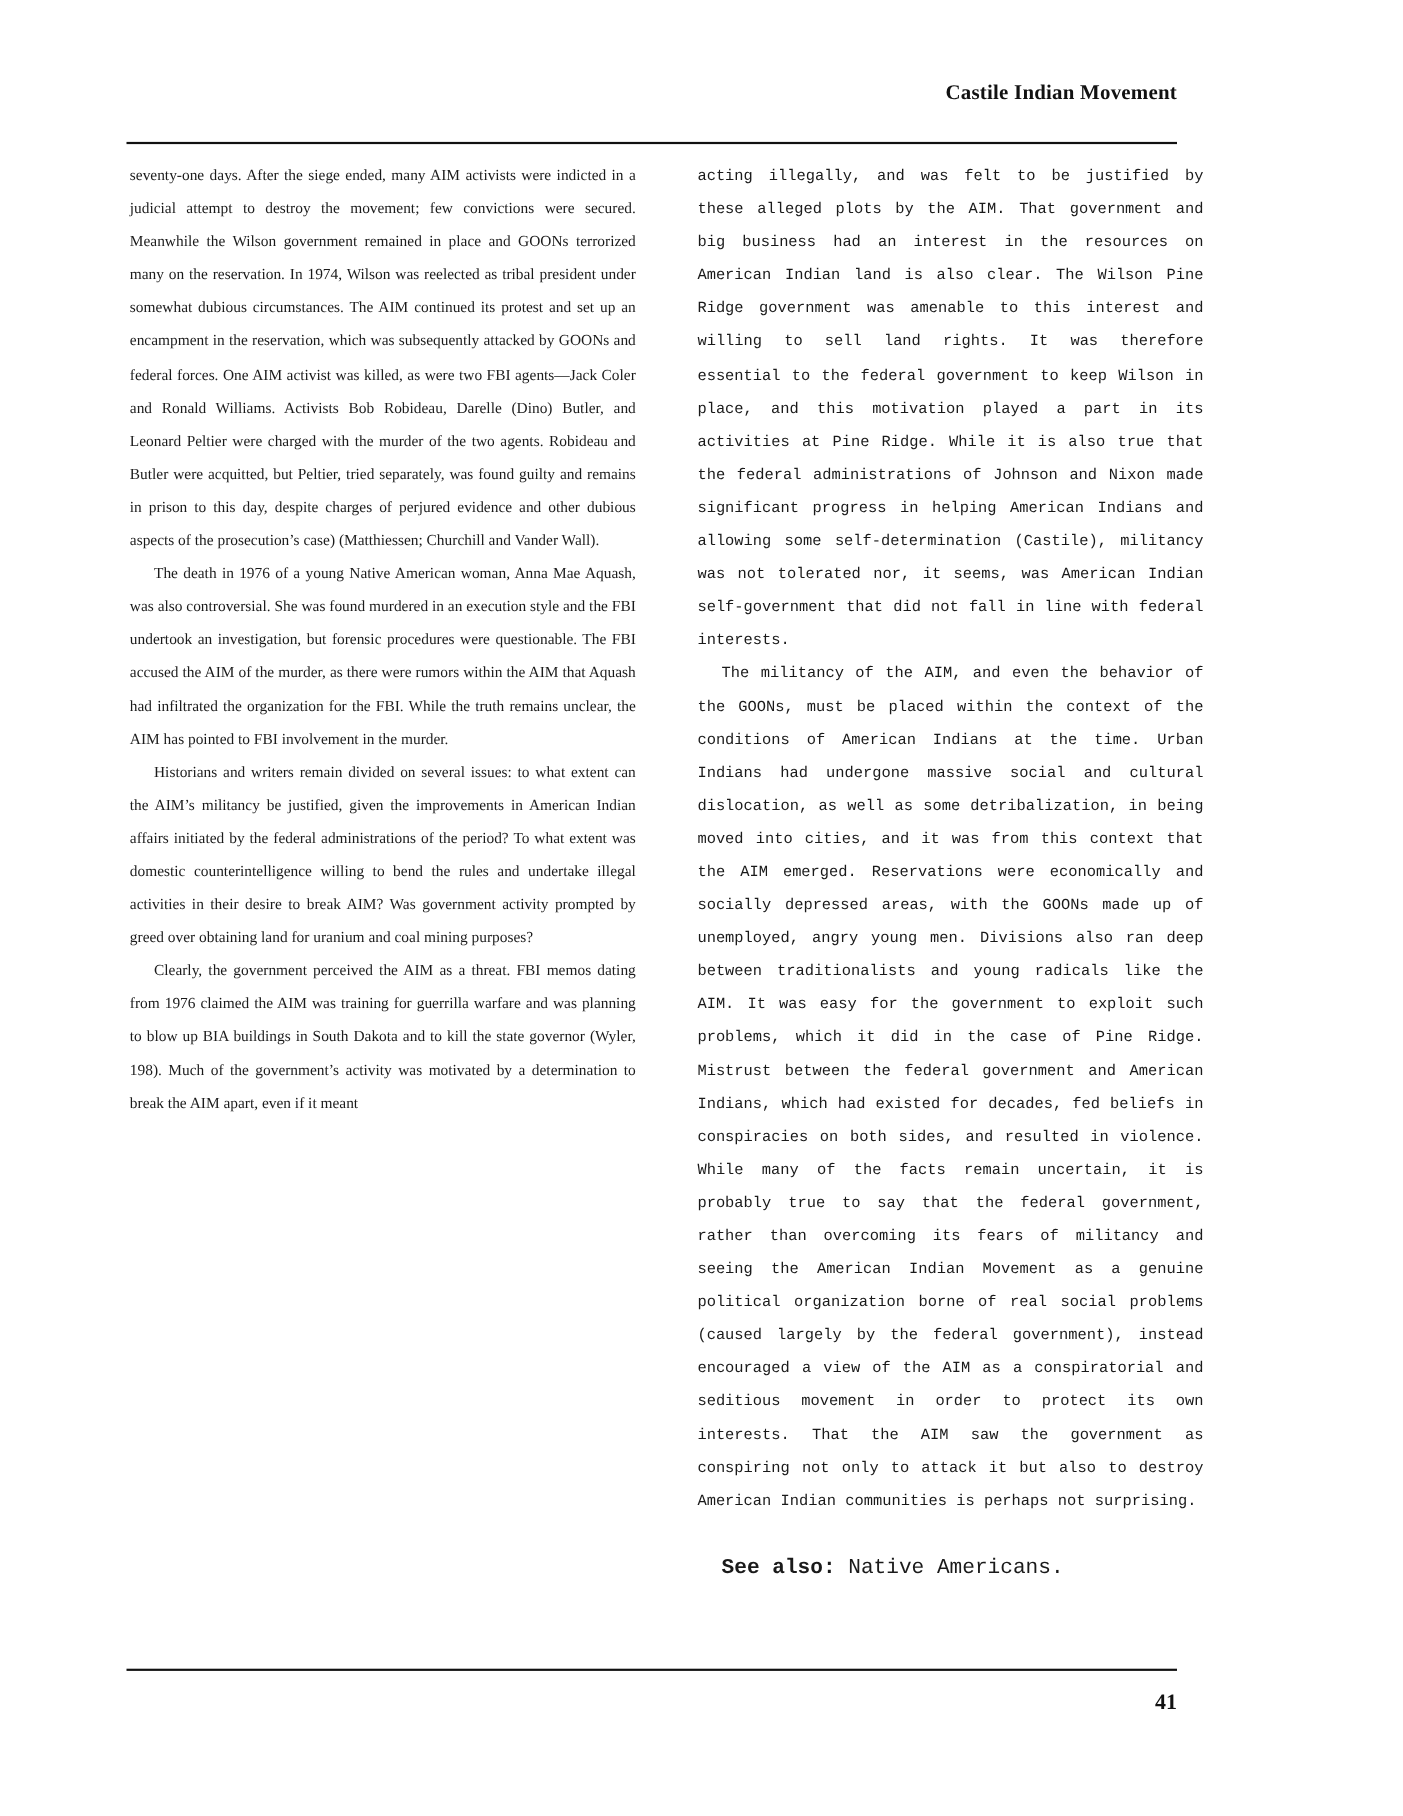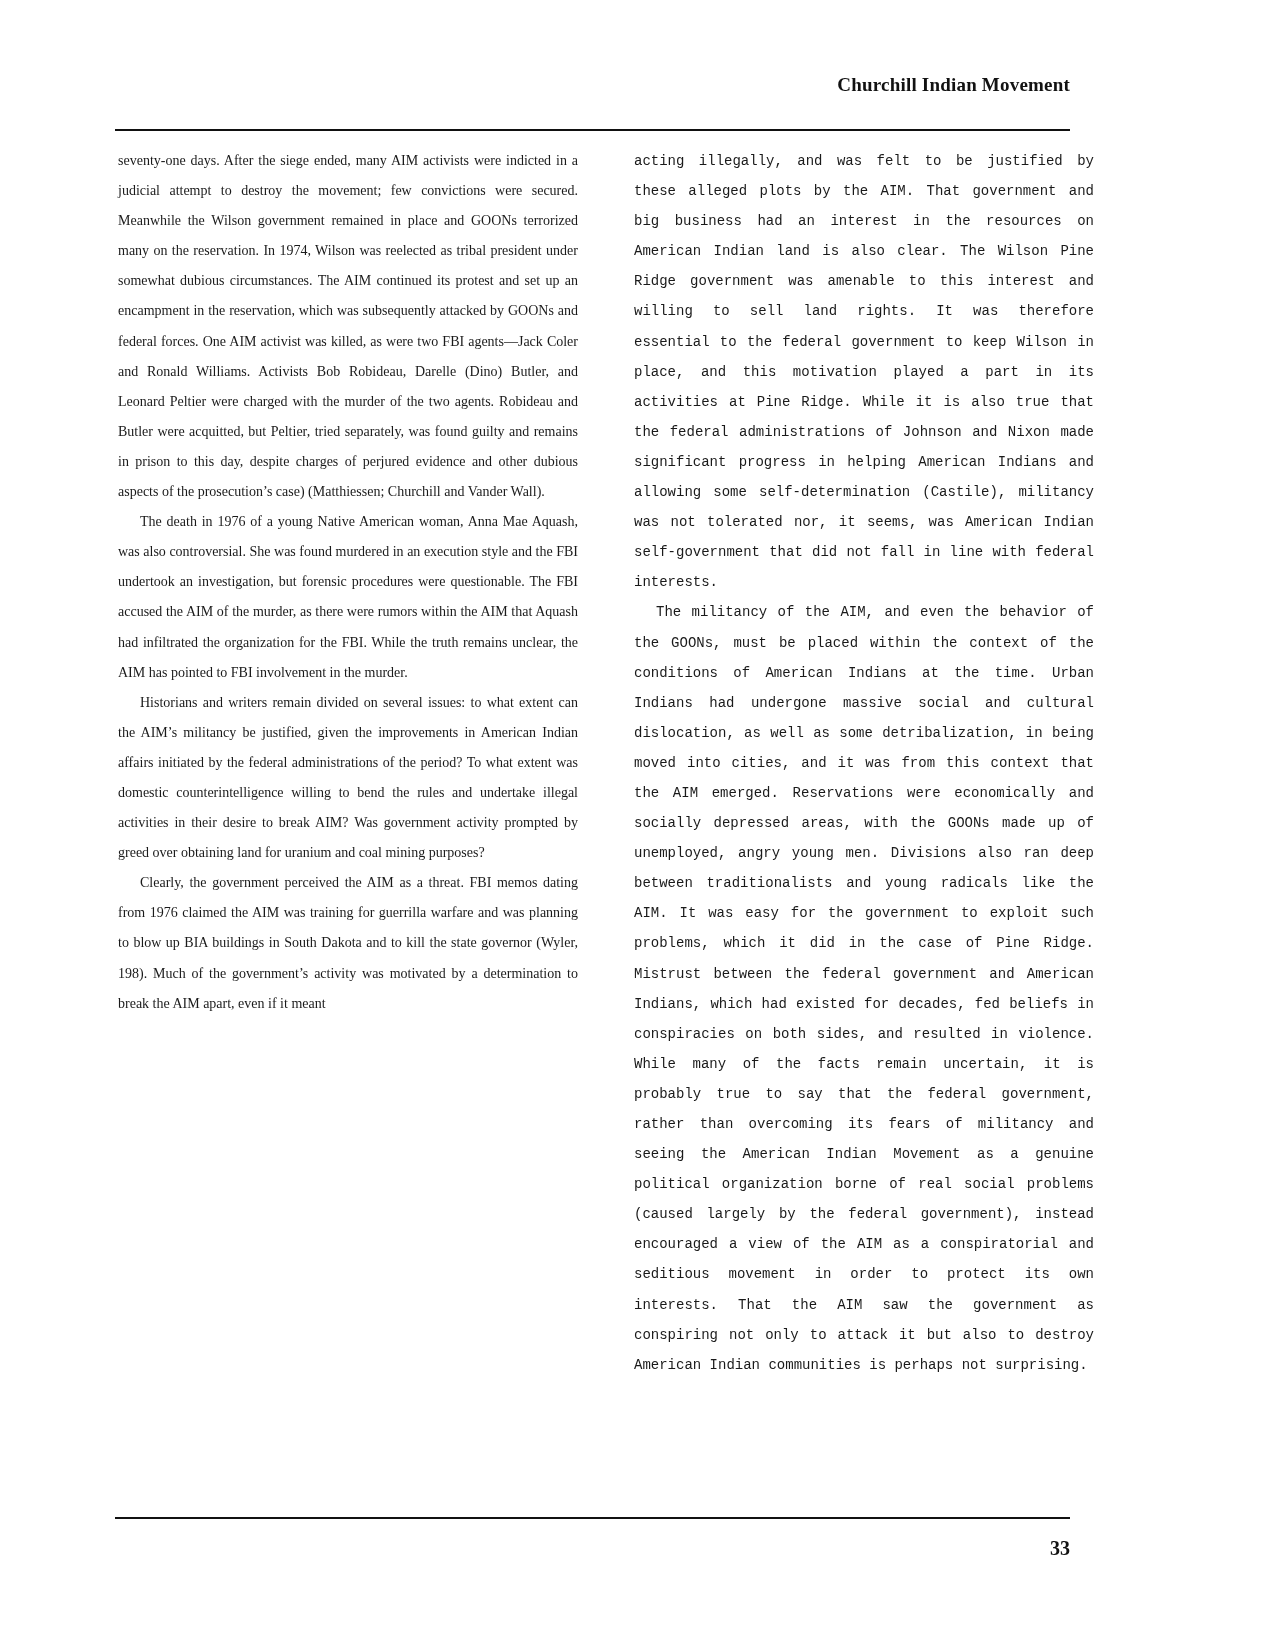--- a/index.html
+++ b/index.html
@@ -112,37 +112,38 @@
   }
   .see-also .lead {
     font-weight: bold;
   }
 </style>
 </head>
 <body>
 
 <div class="page">
 
-  <div class="running-head">Churchill Indian Movement</div>
+  <div class="running-head">Castile Indian Movement</div>
 
   <div class="rule-top"></div>
 
   <div class="columns">
 
     <div class="col col-left">
       <p class="body noindent">seventy-one days. After the siege ended, many AIM activists were indicted in a judicial attempt to destroy the movement; few convictions were secured. Meanwhile the Wilson government remained in place and GOONs terrorized many on the reservation. In 1974, Wilson was reelected as tribal president under somewhat dubious circumstances. The AIM continued its protest and set up an encampment in the reservation, which was subsequently attacked by GOONs and federal forces. One AIM activist was killed, as were two FBI agents—Jack Coler and Ronald Williams. Activists Bob Robideau, Darelle (Dino) Butler, and Leonard Peltier were charged with the murder of the two agents. Robideau and Butler were acquitted, but Peltier, tried separately, was found guilty and remains in prison to this day, despite charges of perjured evidence and other dubious aspects of the prosecution’s case) (Matthiessen; Churchill and Vander Wall).</p>
       <p class="body indent">The death in 1976 of a young Native American woman, Anna Mae Aquash, was also controversial. She was found murdered in an execution style and the FBI undertook an investigation, but forensic procedures were questionable. The FBI accused the AIM of the murder, as there were rumors within the AIM that Aquash had infiltrated the organization for the FBI. While the truth remains unclear, the AIM has pointed to FBI involvement in the murder.</p>
       <p class="body indent">Historians and writers remain divided on several issues: to what extent can the AIM’s militancy be justified, given the improvements in American Indian affairs initiated by the federal administrations of the period? To what extent was domestic counterintelligence willing to bend the rules and undertake illegal activities in their desire to break AIM? Was government activity prompted by greed over obtaining land for uranium and coal mining purposes?</p>
       <p class="body indent">Clearly, the government perceived the AIM as a threat. FBI memos dating from 1976 claimed the AIM was training for guerrilla warfare and was planning to blow up BIA buildings in South Dakota and to kill the state governor (Wyler, 198). Much of the government’s activity was motivated by a determination to break the AIM apart, even if it meant</p>
     </div>
 
     <div class="col col-right">
       <p class="body noindent">acting illegally, and was felt to be justified by these alleged plots by the AIM. That government and big business had an interest in the resources on American Indian land is also clear. The Wilson Pine Ridge government was amenable to this interest and willing to sell land rights. It was therefore essential to the federal government to keep Wilson in place, and this motivation played a part in its activities at Pine Ridge. While it is also true that the federal administrations of Johnson and Nixon made significant progress in helping American Indians and allowing some self-determination (Castile), militancy was not tolerated nor, it seems, was American Indian self-government that did not fall in line with federal interests.</p>
       <p class="body indent">The militancy of the AIM, and even the behavior of the GOONs, must be placed within the context of the conditions of American Indians at the time. Urban Indians had undergone massive social and cultural dislocation, as well as some detribalization, in being moved into cities, and it was from this context that the AIM emerged. Reservations were economically and socially depressed areas, with the GOONs made up of unemployed, angry young men. Divisions also ran deep between traditionalists and young radicals like the AIM. It was easy for the government to exploit such problems, which it did in the case of Pine Ridge. Mistrust between the federal government and American Indians, which had existed for decades, fed beliefs in conspiracies on both sides, and resulted in violence. While many of the facts remain uncertain, it is probably true to say that the federal government, rather than overcoming its fears of militancy and seeing the American Indian Movement as a genuine political organization borne of real social problems (caused largely by the federal government), instead encouraged a view of the AIM as a conspiratorial and seditious movement in order to protect its own interests. That the AIM saw the government as conspiring not only to attack it but also to destroy American Indian communities is perhaps not surprising.</p>
+      <p class="see-also"><span class="lead">See also:</span><span> Native Americans.</span></p>
     </div>
 
   </div>
 
   <div class="rule-bottom"></div>
 
-  <div class="folio">33</div>
+  <div class="folio">41</div>
 
 </div>
 
 </body></html>

